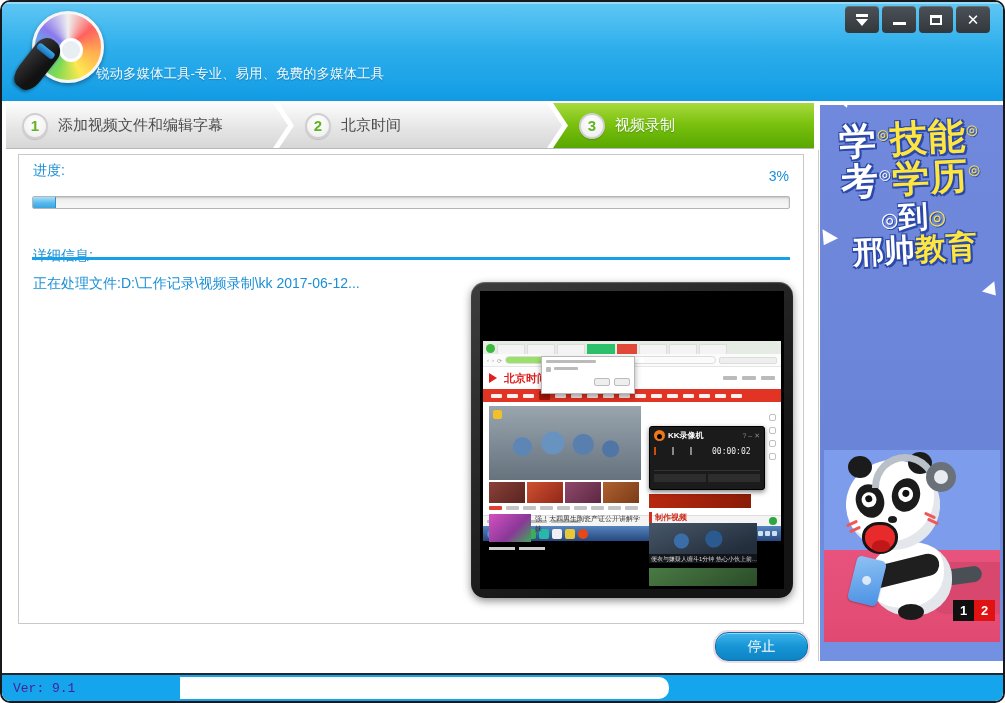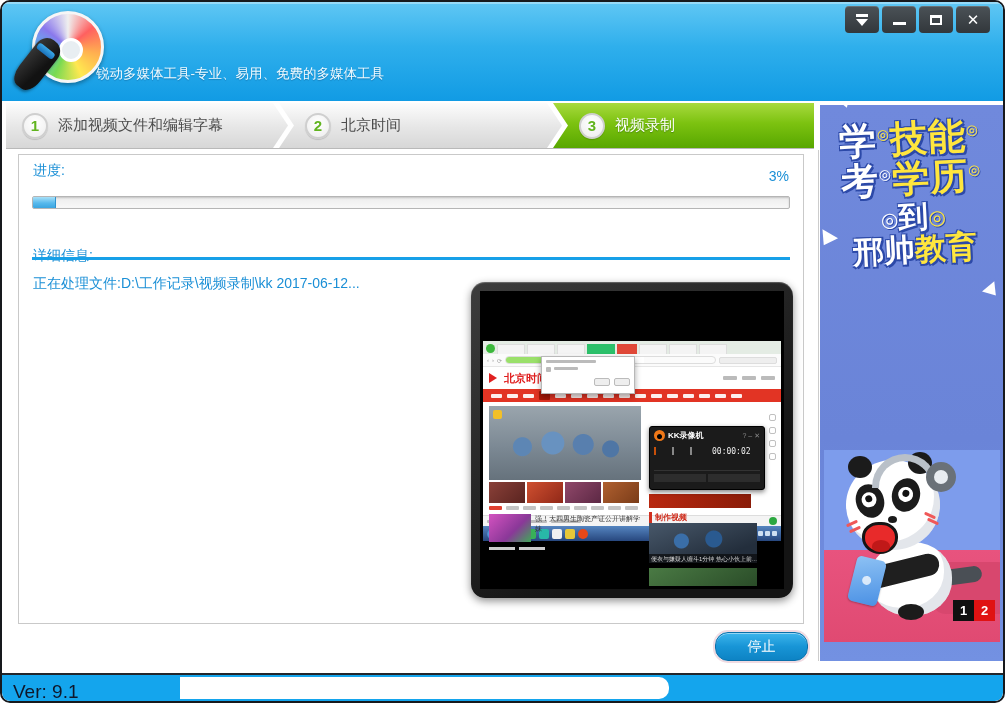--- a/index.html
+++ b/index.html
@@ -197,21 +197,21 @@
   .p-arm { position:absolute; left:-4px; top:18px; width:74px; height:22px; background:#1f1f1f; border-radius:12px; transform:rotate(-14deg); }
   .p-foot { position:absolute; left:28px; bottom:-4px; width:26px; height:16px; background:#1b1b1b; border-radius:50%; }
   .p-phone { position:absolute; left:28px; top:108px; width:30px; height:46px; background:linear-gradient(160deg,#8ec2f4,#4a90e4); border-radius:5px; transform:rotate(14deg); z-index:3; box-shadow:0 1px 2px rgba(0,0,0,.3); }
   .p-phone::after { content:""; position:absolute; left:10px; top:18px; width:9px; height:9px; background:rgba(255,255,255,.75); border-radius:50%; }
   .pager { position:absolute; right:5px; bottom:21px; display:flex; z-index:5; }
   .pg { width:21px; height:21px; color:#fff; font-weight:bold; font-size:13px; display:flex; align-items:center; justify-content:center; cursor:pointer; }
   .pg.p1 { background:#101010; } .pg.p2 { background:#e01212; }
 
   
   .statusbar { position:absolute; left:0; right:0; bottom:0; height:28px; background:#14a5ed; border-top:2px solid #23262b; border-radius:0 0 8px 8px; }
-  .ver { position:absolute; left:11px; top:6px; color:#0f172a; font-size:19px; }
+  .ver { position:absolute; left:11px; top:6px; color:#4c1d95; font-size:13px;font-family:Liberation Mono, monospace; }
   .status-track { position:absolute; left:178px; top:2px; width:489px; height:22px; background:#fff; border-radius:0 10px 10px 0; }
 </style>
 </head>
 <body>
 
 <div class="window">
 
   <div class="titlebar">
     <div class="logo">
       <div class="cd"></div>

